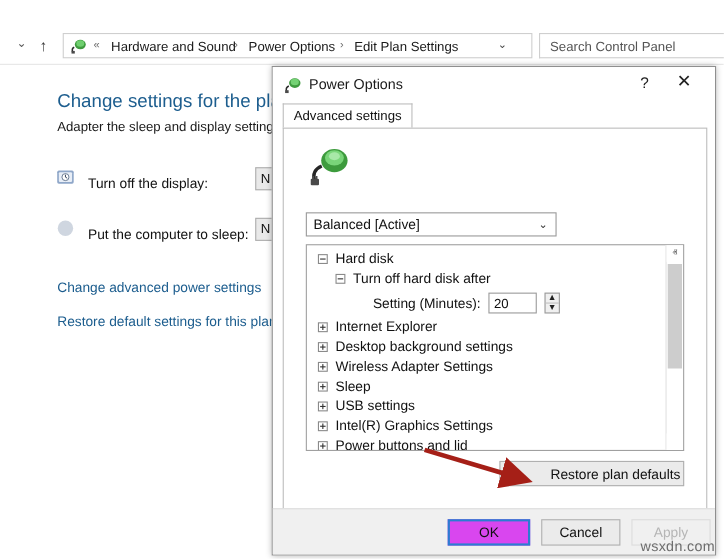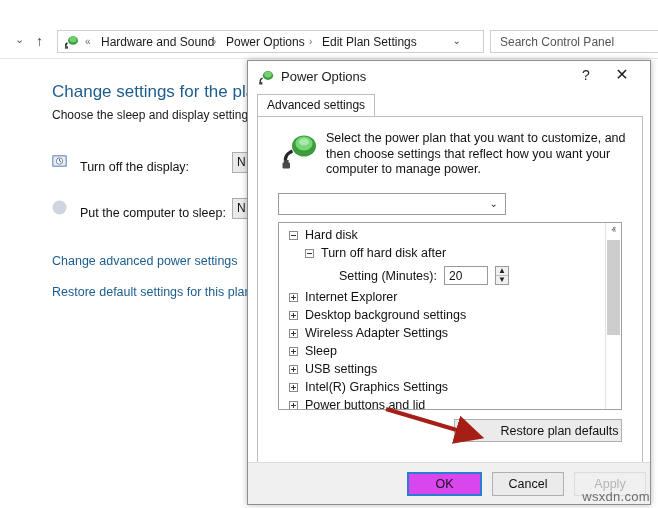--- a/index.html
+++ b/index.html
@@ -144,21 +144,21 @@
     </div>
     <div id="addr-refresh">↻</div>
 
     <div id="searchbox">
       <div id="search-ph">Search Control Panel</div>
     </div>
   </div>
   <div id="cp-divider"></div>
 
   <div id="cp-heading">Change settings for the plan</div>
-  <div id="cp-sub">Choose the sleep and display setting</div>
+  <div id="cp-sub">Adapter the sleep and display setting</div>
 
   <div class="setting-row" id="row-display">
     <svg class="setting-icon" viewBox="0 0 20 20">
       <rect x="2" y="3" width="15" height="12" rx="1.5" fill="#8fa7c9"></rect>
       <rect x="3.5" y="4.5" width="12" height="9" rx="1" fill="#e8eef7"></rect>
       <circle cx="9.5" cy="9" r="3.2" fill="#fff" stroke="#5a6d88" stroke-width=".8"></circle>
       <path d="M9.5 6.8 v2.2 l1.6 1" stroke="#33435c" stroke-width=".9" fill="none"></path>
     </svg>
     <div class="setting-label">Turn off the display:</div>
   </div>
@@ -204,23 +204,23 @@
 
       <svg id="plug-icon" viewBox="0 0 40 40">
         <ellipse cx="24" cy="15" rx="12" ry="10.5" fill="#3d9b3d"></ellipse>
         <ellipse cx="24" cy="12.5" rx="8.6" ry="7" fill="#79d579"></ellipse>
         <ellipse cx="24" cy="11" rx="5" ry="3.6" fill="#a8e8a8"></ellipse>
         <path d="M12.5 20 Q3 24 6 34" stroke="#262626" stroke-width="3" fill="none"></path>
         <rect x="2.5" y="31.5" width="7.5" height="6" rx="1" fill="#4a4a4a"></rect>
         <rect x="4" y="29" width="1.6" height="3" fill="#4a4a4a"></rect>
         <rect x="7" y="29" width="1.6" height="3" fill="#4a4a4a"></rect>
       </svg>
-      <div id="dlg-desc">Select the power plan that you want to customize, and then choose settings that reflect how you want your computer to manage power.</div>
 
       <div id="plan-combo">
+        <div id="plan-combo-text">Balanced [Active]</div>
         <div id="plan-combo-chev">⌄</div>
       </div>
 
       <div id="tree">
 
         <div class="tnode lvl1" style="top:4px;">
           <span class="tbox">
               <i class="h"></i>
             </span>
           <span class="tlabel">Hard disk</span>

